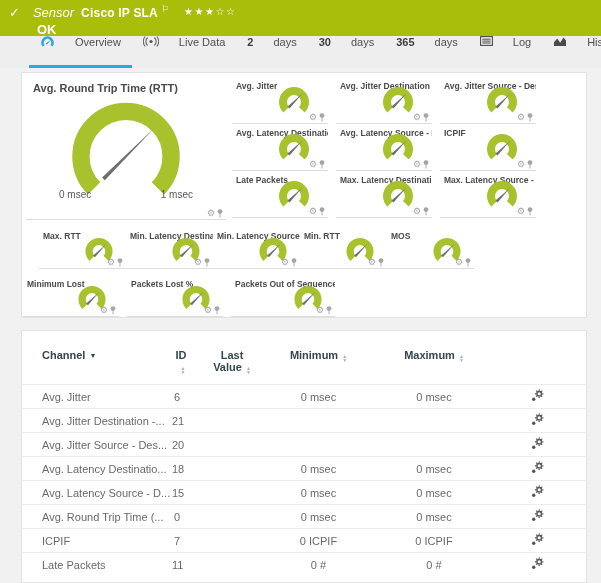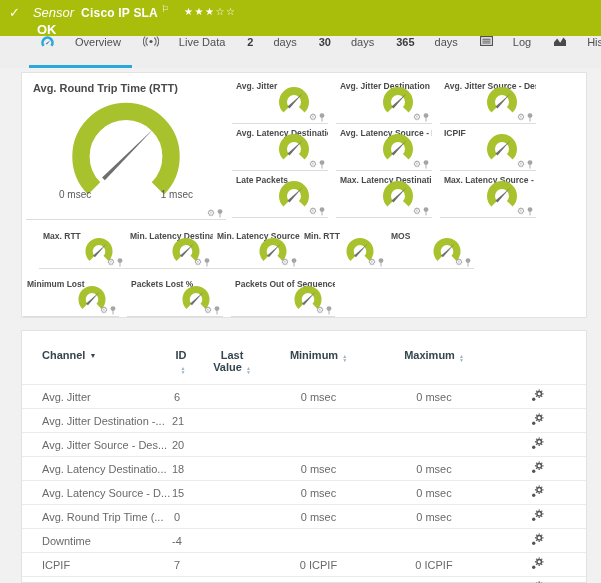--- a/index.html
+++ b/index.html
@@ -619,43 +619,20 @@
           <line x1="5.2" y1="1.8" x2="6" y2="2.6"></line>
                 <line x1="10.4" y1="7" x2="11.2" y2="7.8"></line>
           <line x1="11.2" y1="1.8" x2="10.4" y2="2.6"></line>
                 <line x1="6" y1="7" x2="5.2" y2="7.8"></line>
         </g>
         <circle cx="2.7" cy="10.3" r="1.7" fill="#555"></circle>
       </svg>
     </td>
   </tr>
 
-  <tr>
-    <td class="c-chan">Downtime</td>
-    <td class="num c-id">-4</td>
-    <td></td>
-    <td class="num c-min"></td>
-    <td class="num c-max"></td>
-    <td class="c-edit">
-      <svg class="editicon" width="13" height="13" viewBox="0 0 13 13">
-        <circle cx="8.2" cy="4.8" r="2.3" fill="none" stroke="#555" stroke-width="1.5"></circle>
-        <g stroke="#555" stroke-width="1.3">
-          <line x1="8.2" y1="0.5" x2="8.2" y2="1.7"></line>
-                <line x1="8.2" y1="7.9" x2="8.2" y2="9.1"></line>
-          <line x1="3.9" y1="4.8" x2="5.1" y2="4.8"></line>
-                <line x1="11.3" y1="4.8" x2="12.5" y2="4.8"></line>
-          <line x1="5.2" y1="1.8" x2="6" y2="2.6"></line>
-                <line x1="10.4" y1="7" x2="11.2" y2="7.8"></line>
-          <line x1="11.2" y1="1.8" x2="10.4" y2="2.6"></line>
-                <line x1="6" y1="7" x2="5.2" y2="7.8"></line>
-        </g>
-        <circle cx="2.7" cy="10.3" r="1.7" fill="#555"></circle>
-      </svg>
-    </td>
-  </tr>
 
   <tr>
     <td class="c-chan">ICPIF</td>
     <td class="num c-id">7</td>
     <td></td>
     <td class="num c-min">0 ICPIF</td>
     <td class="num c-max">0 ICPIF</td>
     <td class="c-edit">
       <svg class="editicon" width="13" height="13" viewBox="0 0 13 13">
         <circle cx="8.2" cy="4.8" r="2.3" fill="none" stroke="#555" stroke-width="1.5"></circle>

